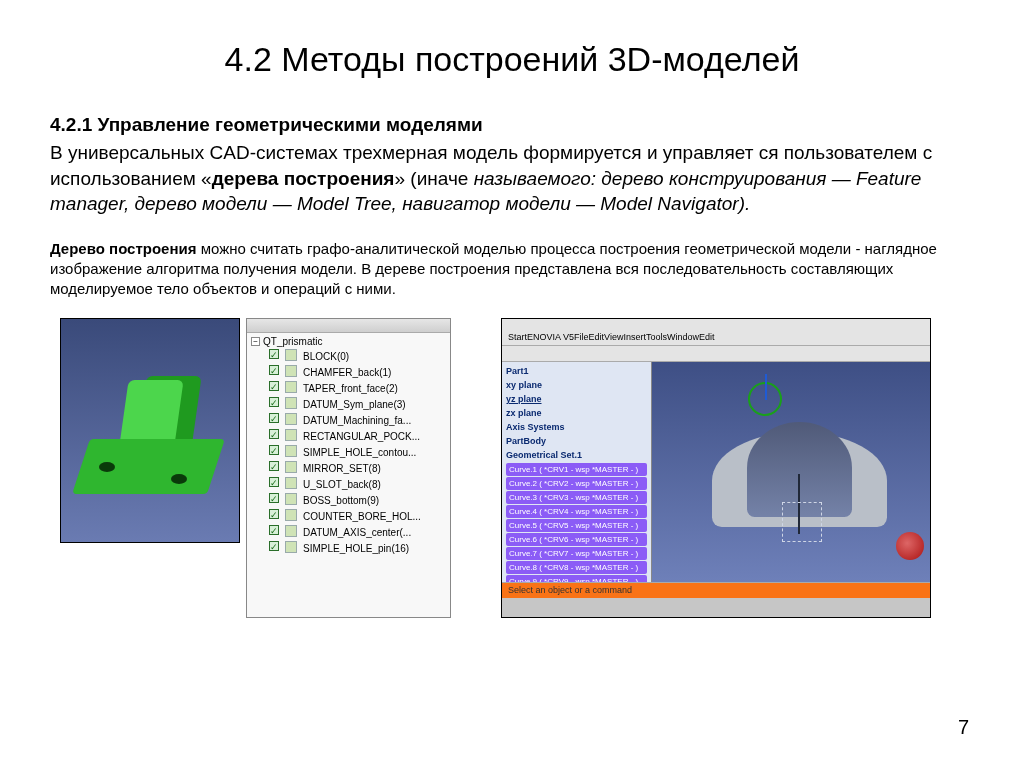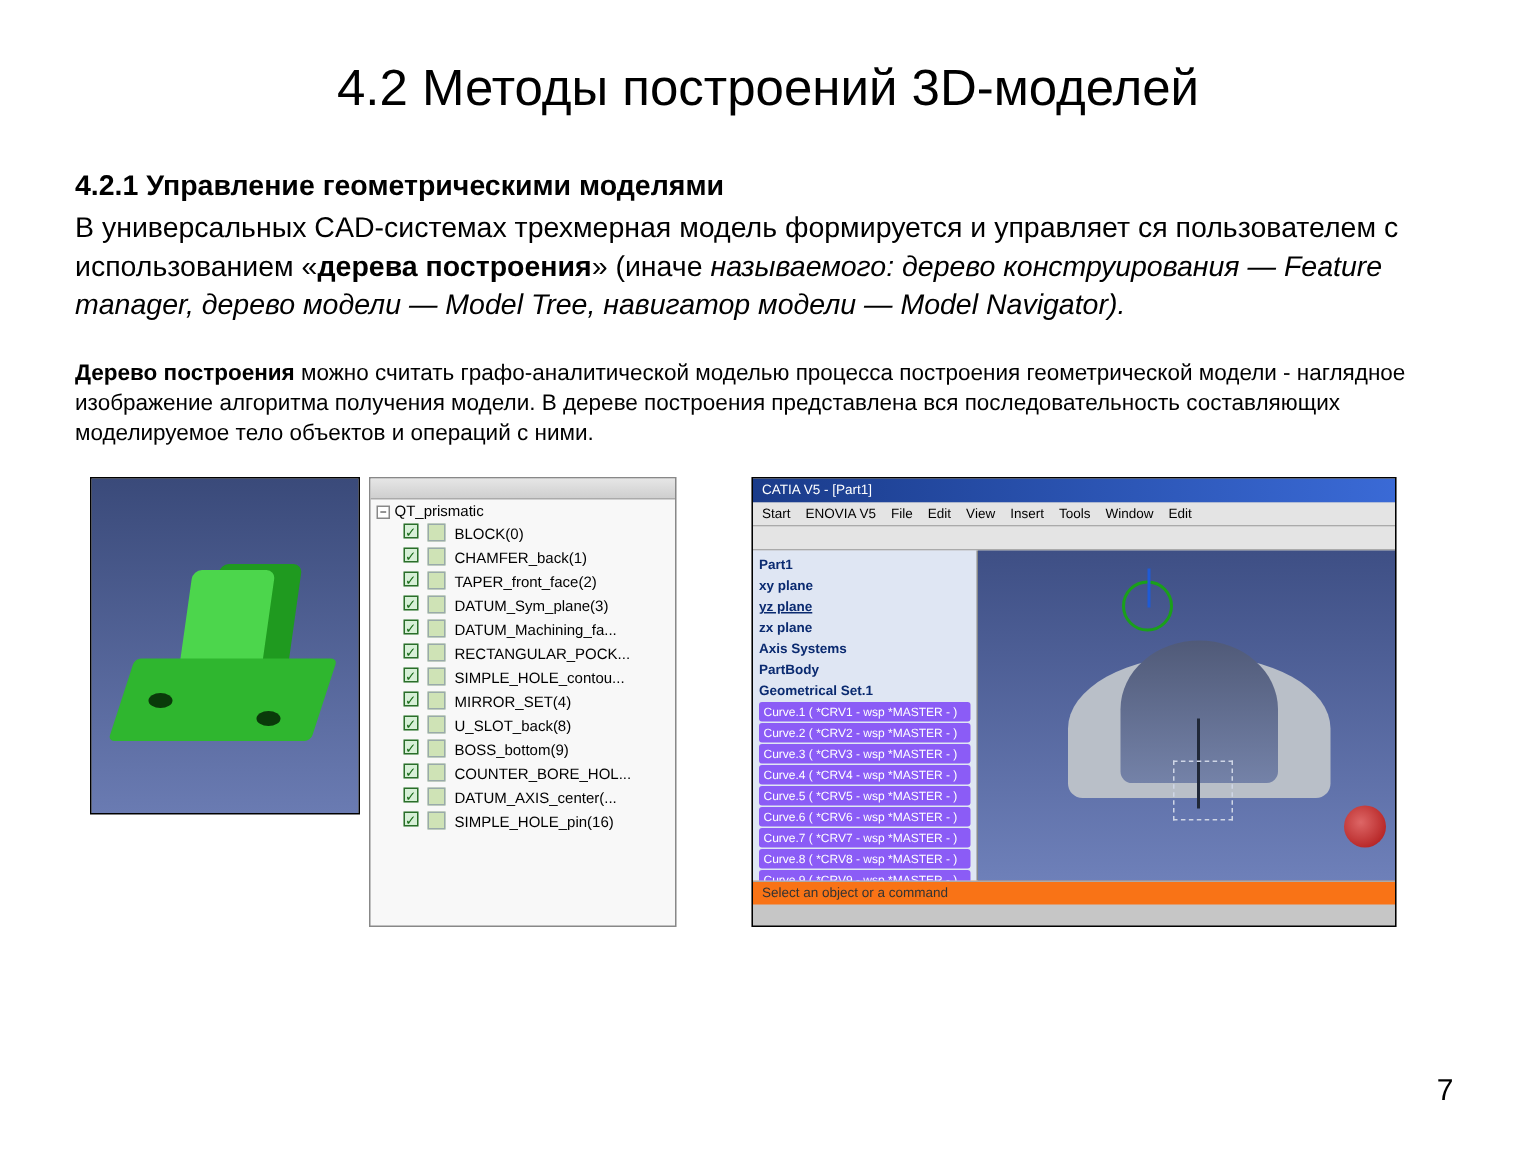--- a/index.html
+++ b/index.html
@@ -143,21 +143,21 @@
     font-size: 9px;
     overflow: hidden;
   }
   .catia-title {
     height: 16px;
     background: linear-gradient(to right,#1a3b8a,#3a6ad6);
     color: #fff; padding: 2px 6px;
   }
   .catia-menu {
     height: 16px; background: #e4e4e4; border-bottom: 1px solid #aaa;
-    display: flex; gap: 10px; padding: 2px 6px; color: #000;
+    display: flex; padding: 13px 6px; color: #000;
   }
   .catia-menu span { font-size: 9px; }
   .catia-tool {
     height: 16px; background: #e4e4e4; border-bottom: 1px solid #aaa;
   }
   .catia-body { display: flex; height: 220px; }
   .catia-tree {
     width: 150px; background: #dfe6f3; border-right: 1px solid #888;
     padding: 3px 4px; overflow: hidden;
   }
@@ -288,21 +288,21 @@
               <span class="lbl">RECTANGULAR_POCK...</span>
             </div>
             <div class="tree-item">
               <span class="chk"></span>
               <span class="ic"></span>
               <span class="lbl">SIMPLE_HOLE_contou...</span>
             </div>
             <div class="tree-item">
               <span class="chk"></span>
               <span class="ic"></span>
-              <span class="lbl">MIRROR_SET(4)</span>
+              <span class="lbl">MIRROR_SET(8)</span>
             </div>
             <div class="tree-item">
               <span class="chk"></span>
               <span class="ic"></span>
               <span class="lbl">U_SLOT_back(8)</span>
             </div>
             <div class="tree-item">
               <span class="chk"></span>
               <span class="ic"></span>
               <span class="lbl">BOSS_bottom(9)</span>
@@ -321,21 +321,20 @@
               <span class="chk"></span>
               <span class="ic"></span>
               <span class="lbl">SIMPLE_HOLE_pin(16)</span>
             </div>
           </div>
       </div>
     </div>
   </div>
 
   <div class="catia">
-    <div class="catia-title">CATIA V5 - [Part1]</div>
     <div class="catia-menu" id="catia-menu">
         <span>Start</span>
         <span>ENOVIA V5</span>
         <span>File</span>
         <span>Edit</span>
         <span>View</span>
         <span>Insert</span>
         <span>Tools</span>
         <span>Window</span>
         <span>Edit</span>

